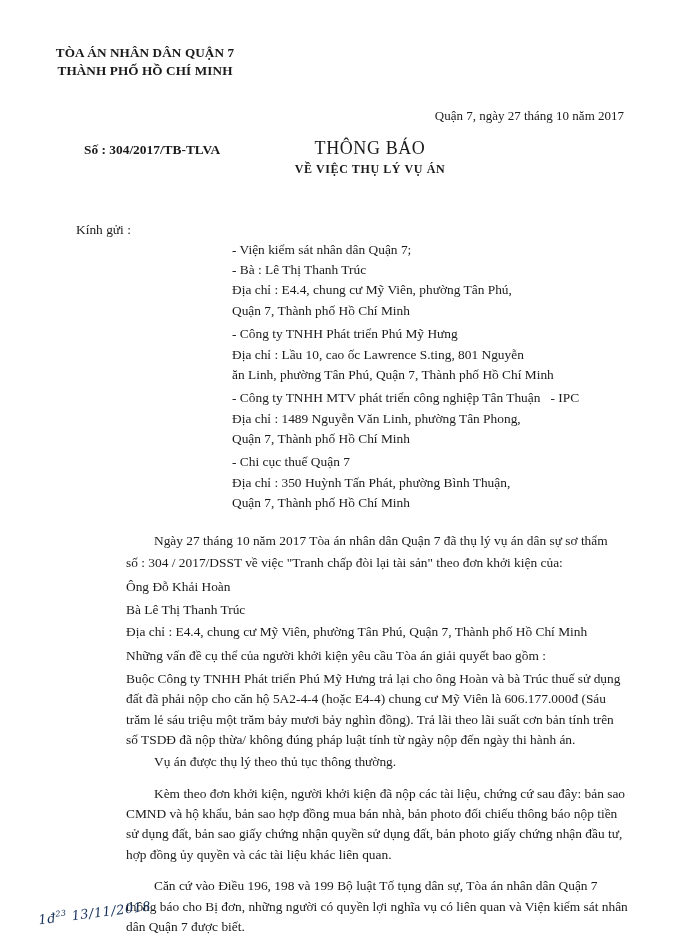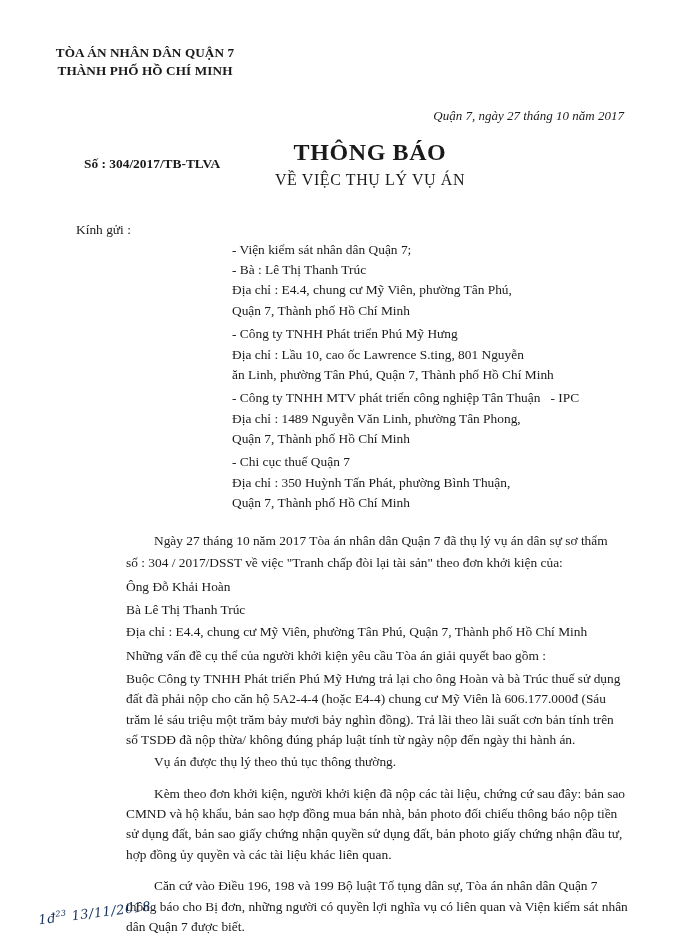--- a/index.html
+++ b/index.html
@@ -67,52 +67,51 @@
     letter-spacing: 0.1px;
   }
   .nation-line2 .u {
     border-bottom: 1px solid #1a1a1a;
     padding-bottom: 1px;
   }
 
   
   .date-line {
     text-align: right;
-    font-style: italic;
     font-size: 13px;
     padding-right: 56px;
     margin-top: 28px;
   }
 
   
   .num-title-row {
     position: relative;
     margin-top: 12px;
     height: 66px;
   }
   .doc-number {
     position: absolute;
     left: 84px;
-    top: 20px;
+    top: 6px;
     font-weight: bold;
     font-size: 13.4px;
   }
   .title-block {
     text-align: center;
     padding-left: 60px;
   }
   .title-main {
-    font-weight: bold;
-    font-size: 24px;
+    font-weight: normal;
+    font-size: 18px;
     letter-spacing: 0.6px;
     line-height: 1.4;
   }
   .title-sub {
-    font-weight: normal;
-    font-size: 16px;
+    font-weight: bold;
+    font-size: 12px;
     letter-spacing: 0.6px;
     line-height: 1.4;
   }
 
   
   .kinh-gui {
     margin-top: 20px;
     padding-left: 76px;
     font-size: 13.4px;
   }

